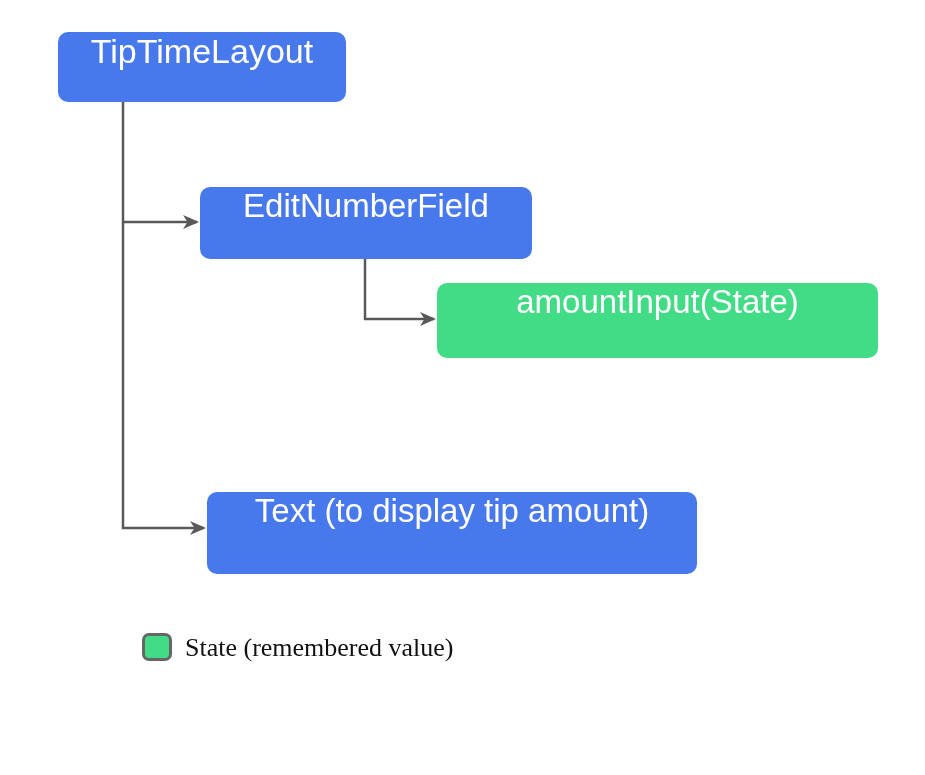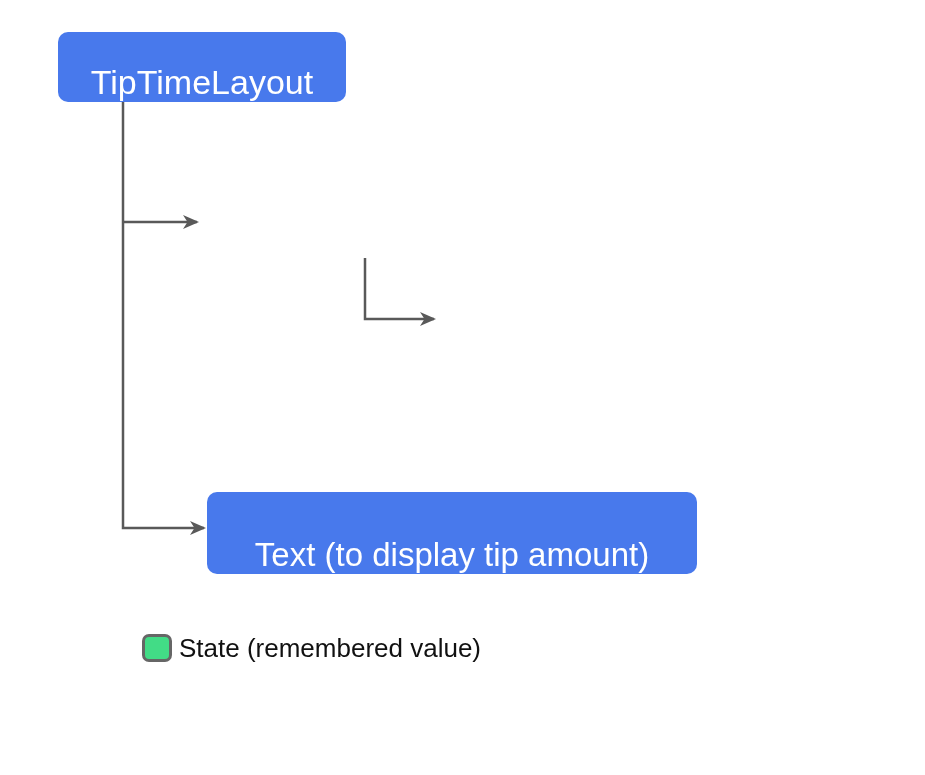--- a/index.html
+++ b/index.html
@@ -28,40 +28,40 @@
     pointer-events: none;
   }
   .edge {
     fill: none;
     stroke: var(--connector_gray);
     stroke-width: 2.5;
   }
   .node {
     position: absolute;
     display: flex;
-    align-items: flex-end;
+    align-items: flex-start;
     justify-content: center;
     border-radius: 10px;
     color: var(--node_text);
     font-size: 33px;
     white-space: nowrap;
   }
   .node.composable { background: var(--composable_blue); }
   .node.state { background: var(--state_green); }
   #node-tiptimelayout   { left: 58px;  top: 32px;  width: 288px; height: 70px; font-size: 34px; }
   #node-editnumberfield { left: 200px; top: 187px; width: 332px; height: 72px; }
   #node-amountinput     { left: 437px; top: 283px; width: 441px; height: 75px; }
   #node-textdisplay     { left: 207px; top: 492px; width: 490px; height: 82px; }
   .legend-row {
     position: absolute;
     left: 142px;
     display: flex;
-    align-items: center;
-    gap: 7px;
+    gap: 13px;
     height: 30px;
+    font-family: Liberation Serif, serif;
   }
   #legend-row-state { top: 633px; }
   #legend-row-composables { top: 703px; }
   .swatch {
     width: 30px;
     height: 28px;
     border: 3px solid var(--legend_border_gray);
     border-radius: 7px;
     flex: 0 0 auto;
   }
@@ -86,21 +86,27 @@
     </defs>
     <path class="edge" d="M123 222 L197 222" marker-end="url(#arrowhead)"></path>
     <path class="edge" d="M123 102 L123 528 L204 528" marker-end="url(#arrowhead)"></path>
     <path class="edge" d="M365 258 L365 319 L434 319" marker-end="url(#arrowhead)"></path>
   </svg>
 
   <div class="node composable" id="node-tiptimelayout">
     <span>TipTimeLayout</span>
   </div>
 
+  <div class="node composable" id="node-editnumberfield">
+    <span>EditNumberField</span>
+  </div>
 
+  <div class="node state" id="node-amountinput">
+    <span>amountInput(State)</span>
+  </div>
 
   <div class="node composable" id="node-textdisplay">
     <span>Text (to display tip amount)</span>
   </div>
 
   <div class="legend-row" id="legend-row-state">
     <span class="swatch state-green"></span>
     <span class="legend-label">State (remembered value)</span>
   </div>
 

